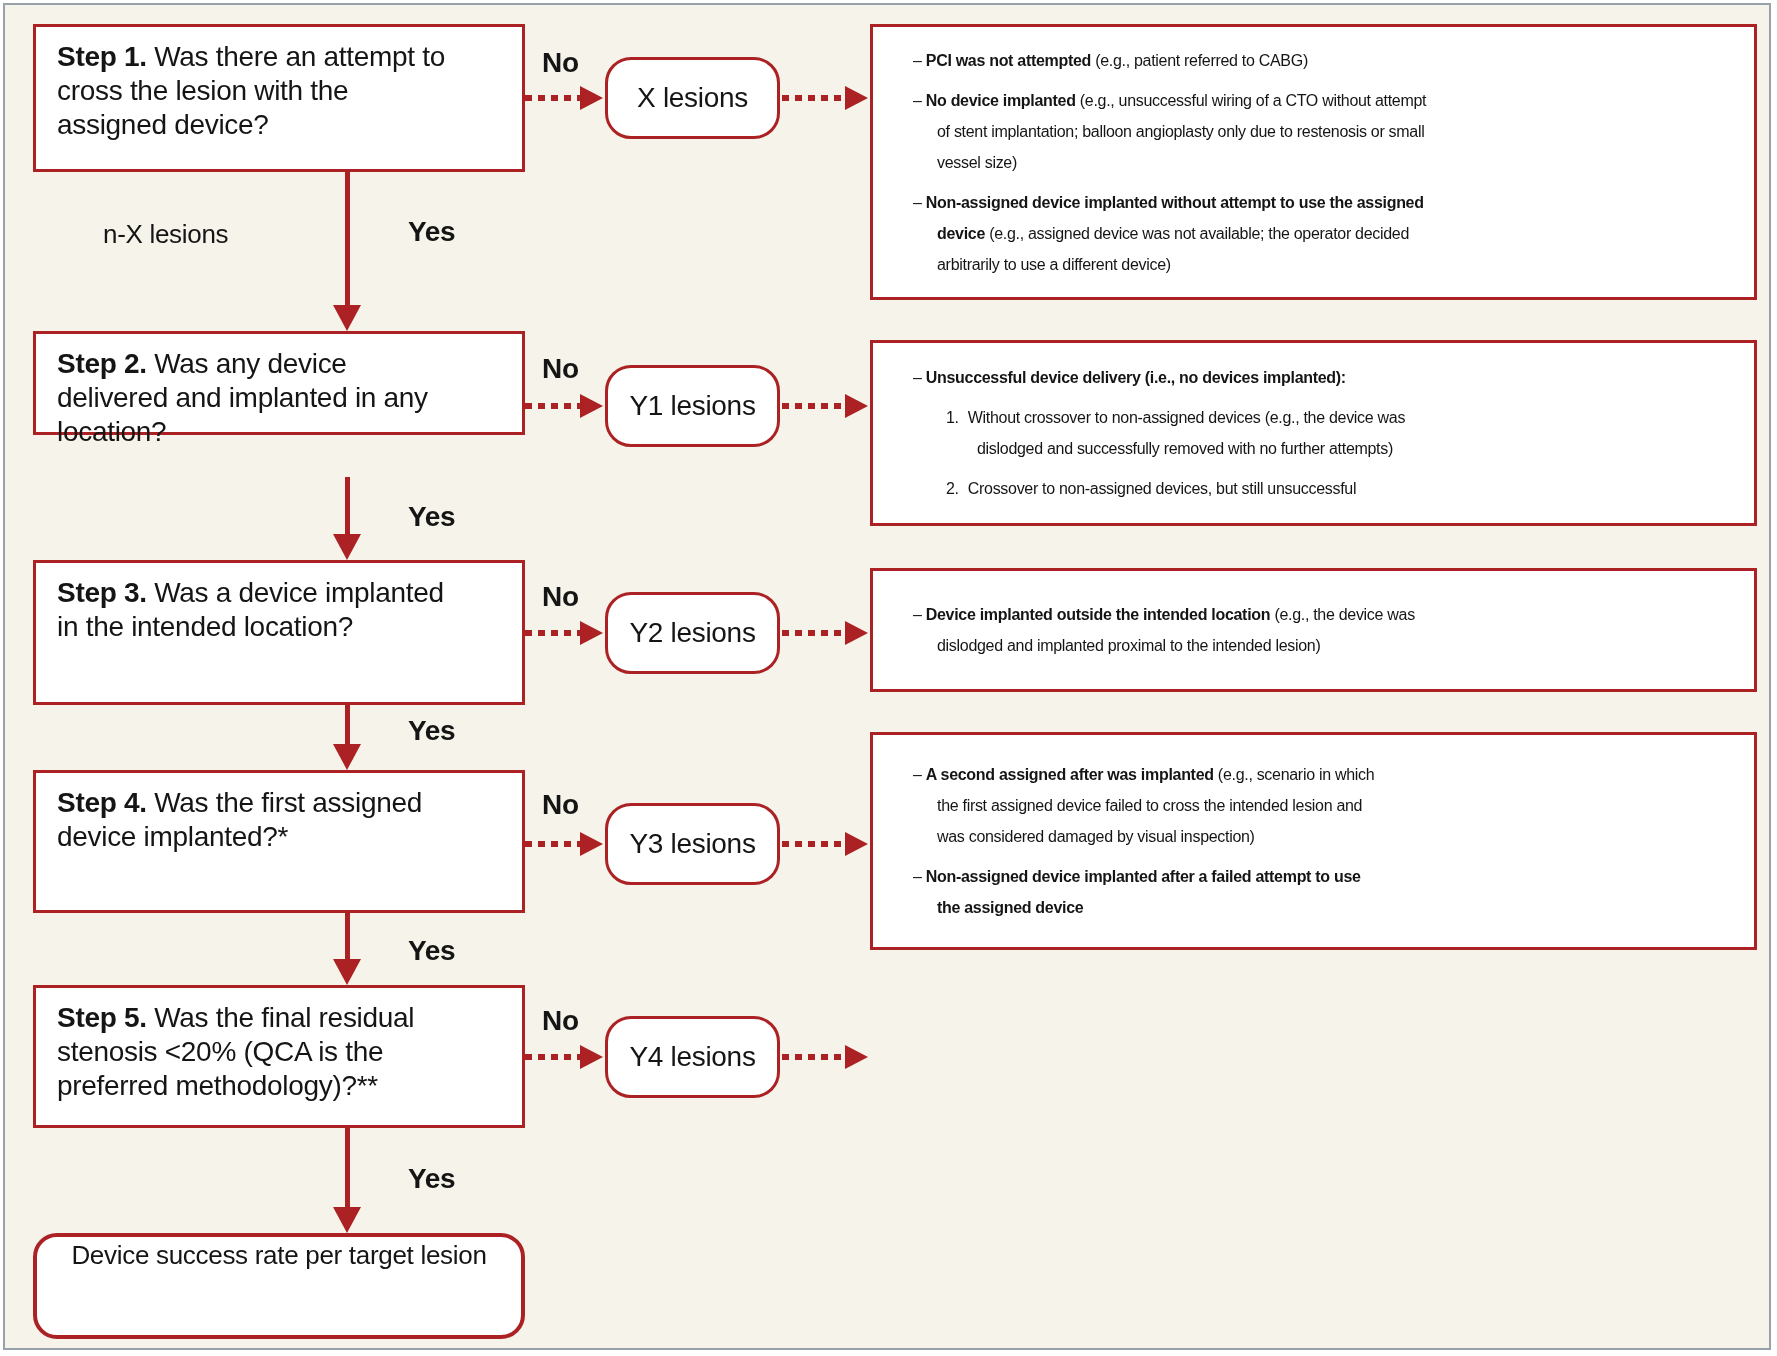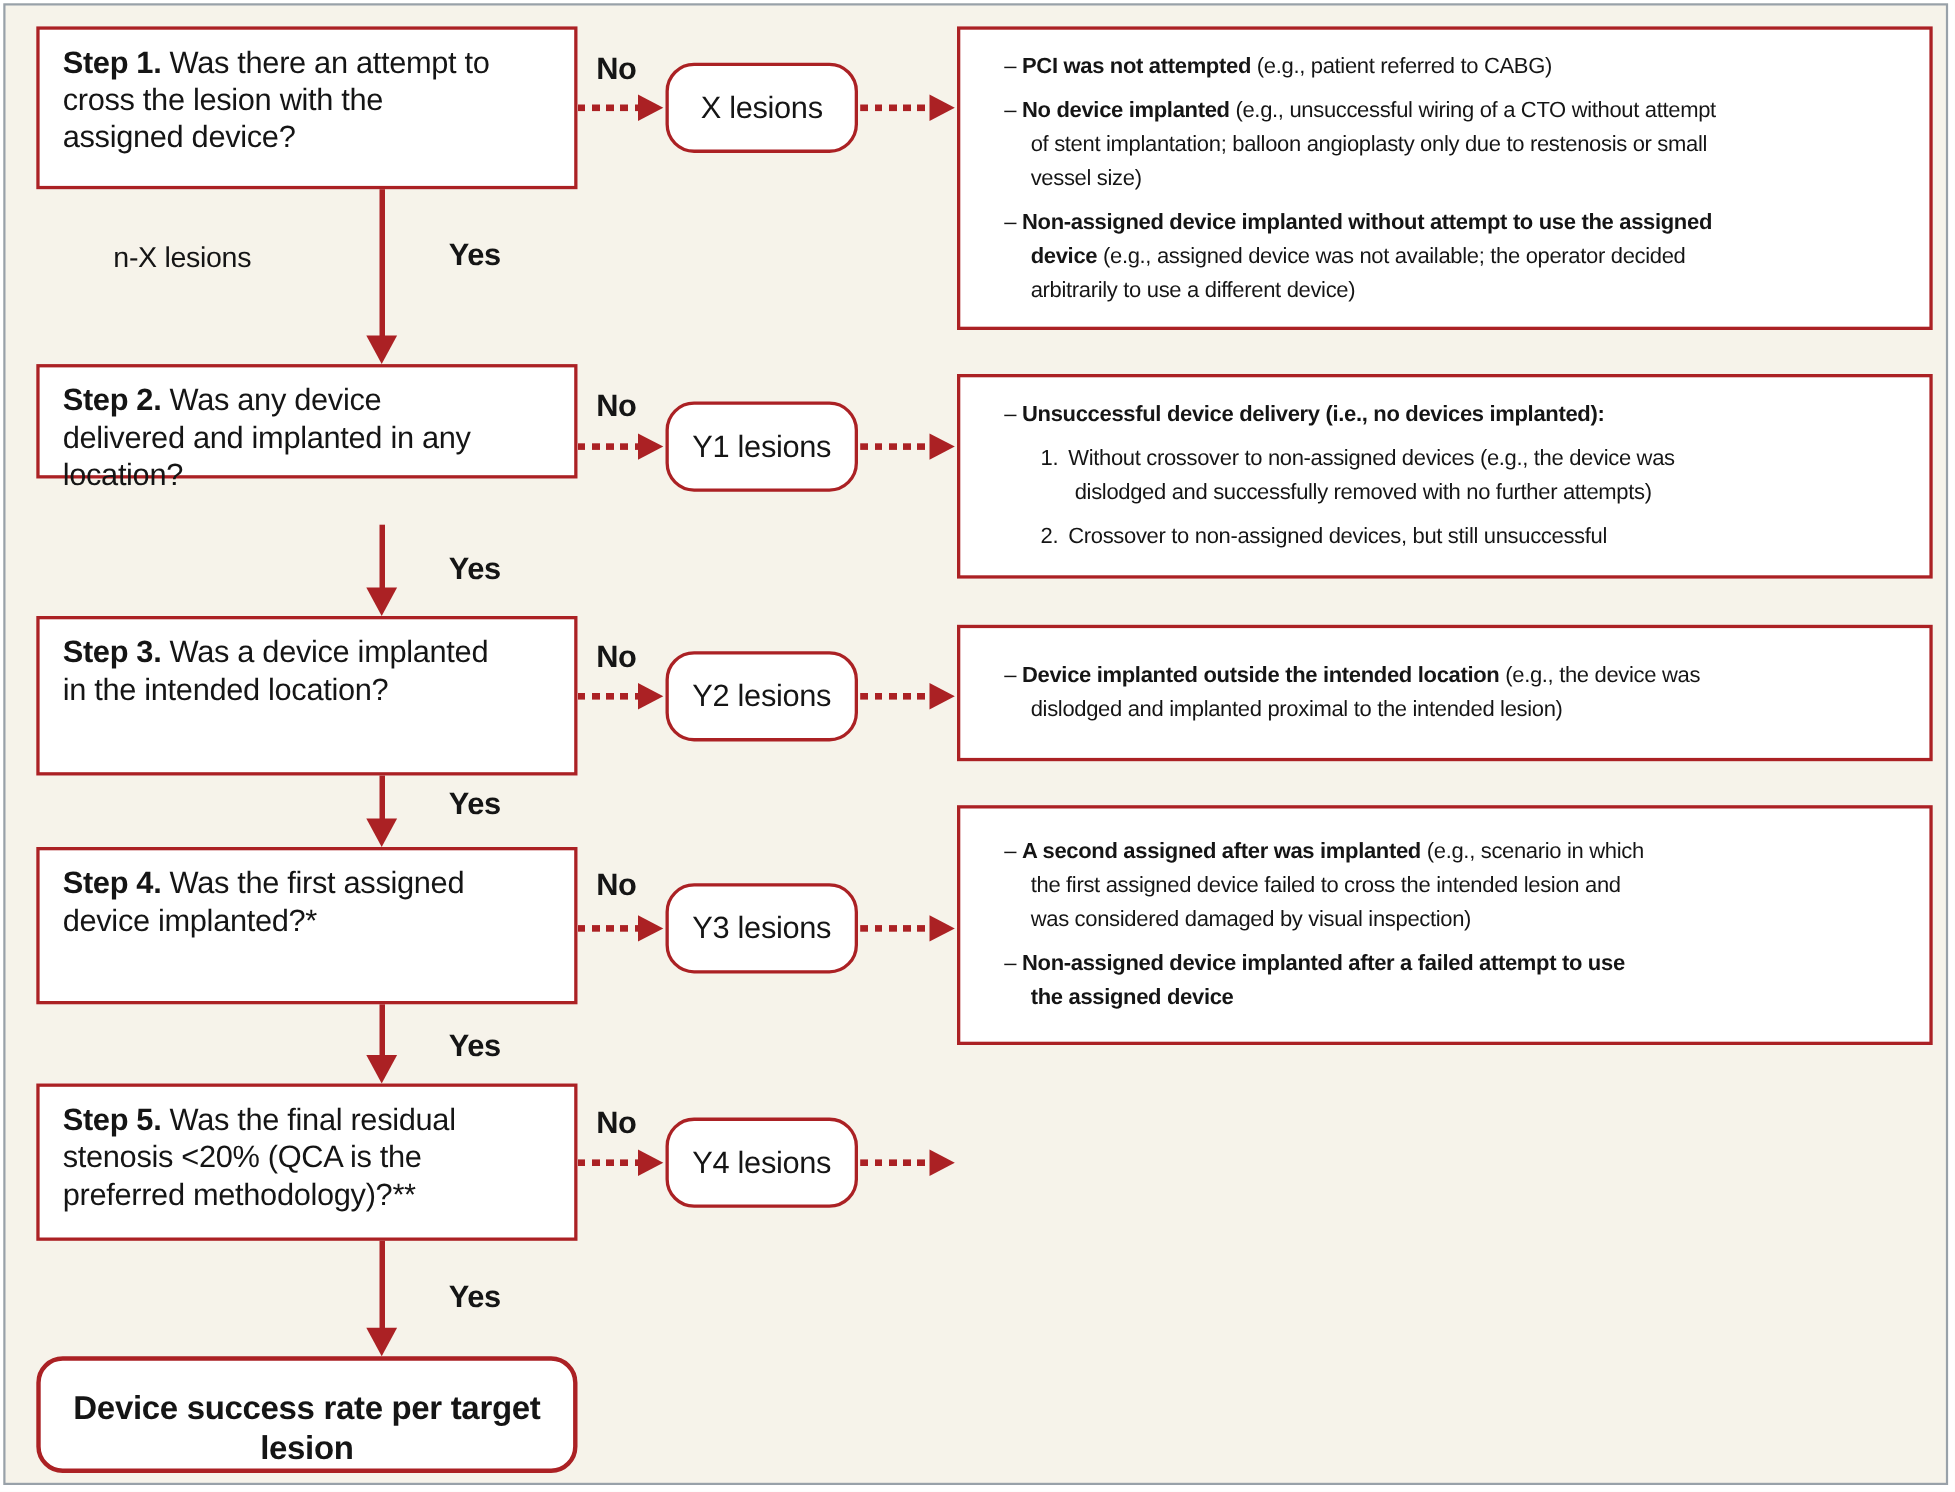--- a/index.html
+++ b/index.html
@@ -32,21 +32,21 @@
     margin:0;font-size:28px;line-height:34px;letter-spacing:-0.3px;
     white-space:pre-line;
   }
   .qt b{font-weight:bold;}
   .rightbox{
     position:absolute;left:865px;width:887px;
     background:#ffffff;border:3px solid var(--red);
     box-sizing:border-box;
     padding:10px 14px 10px 40px;
     display:flex;flex-direction:column;justify-content:center;gap:9px;
-    font-size:20px;line-height:31px;letter-spacing:-0.3px;
+    font-size:16px;line-height:31px;letter-spacing:-0.3px;
   }
   .bullet{
     margin:0;padding-left:24px;text-indent:-24px;white-space:pre-line;
   }
   .bullet .dash{display:inline;}
   .bullet b{font-weight:bold;}
   .sub{
     margin:0;padding-left:64px;text-indent:-31px;white-space:pre-line;
   }
   .sub .num{margin-right:9px;}
@@ -75,22 +75,22 @@
   }
   .dhead{
     position:absolute;width:0;height:0;
     border-top:12px solid transparent;border-bottom:12px solid transparent;
     border-left:23px solid var(--red);
   }
   .finalbox{
     position:absolute;left:28px;top:1228px;width:492px;height:106px;
     background:#ffffff;border:4px solid var(--red);border-radius:24px;
     box-sizing:border-box;
-    display:flex;flex-direction:column;align-items:center;justify-content:flex-end;
-    font-size:30px;font-weight:bold;line-height:36px;letter-spacing:-0.3px;
+    display:flex;flex-direction:column;align-items:center;justify-content:space-between;
+    font-size:26px;font-weight:normal;line-height:36px;letter-spacing:-0.3px;
     text-align:center;
   }
 </style>
 </head>
 <body>
 
 <div id="canvas">
   <div id="frame">
 
     <div class="stepbox" style="top:19px;height:148px">

